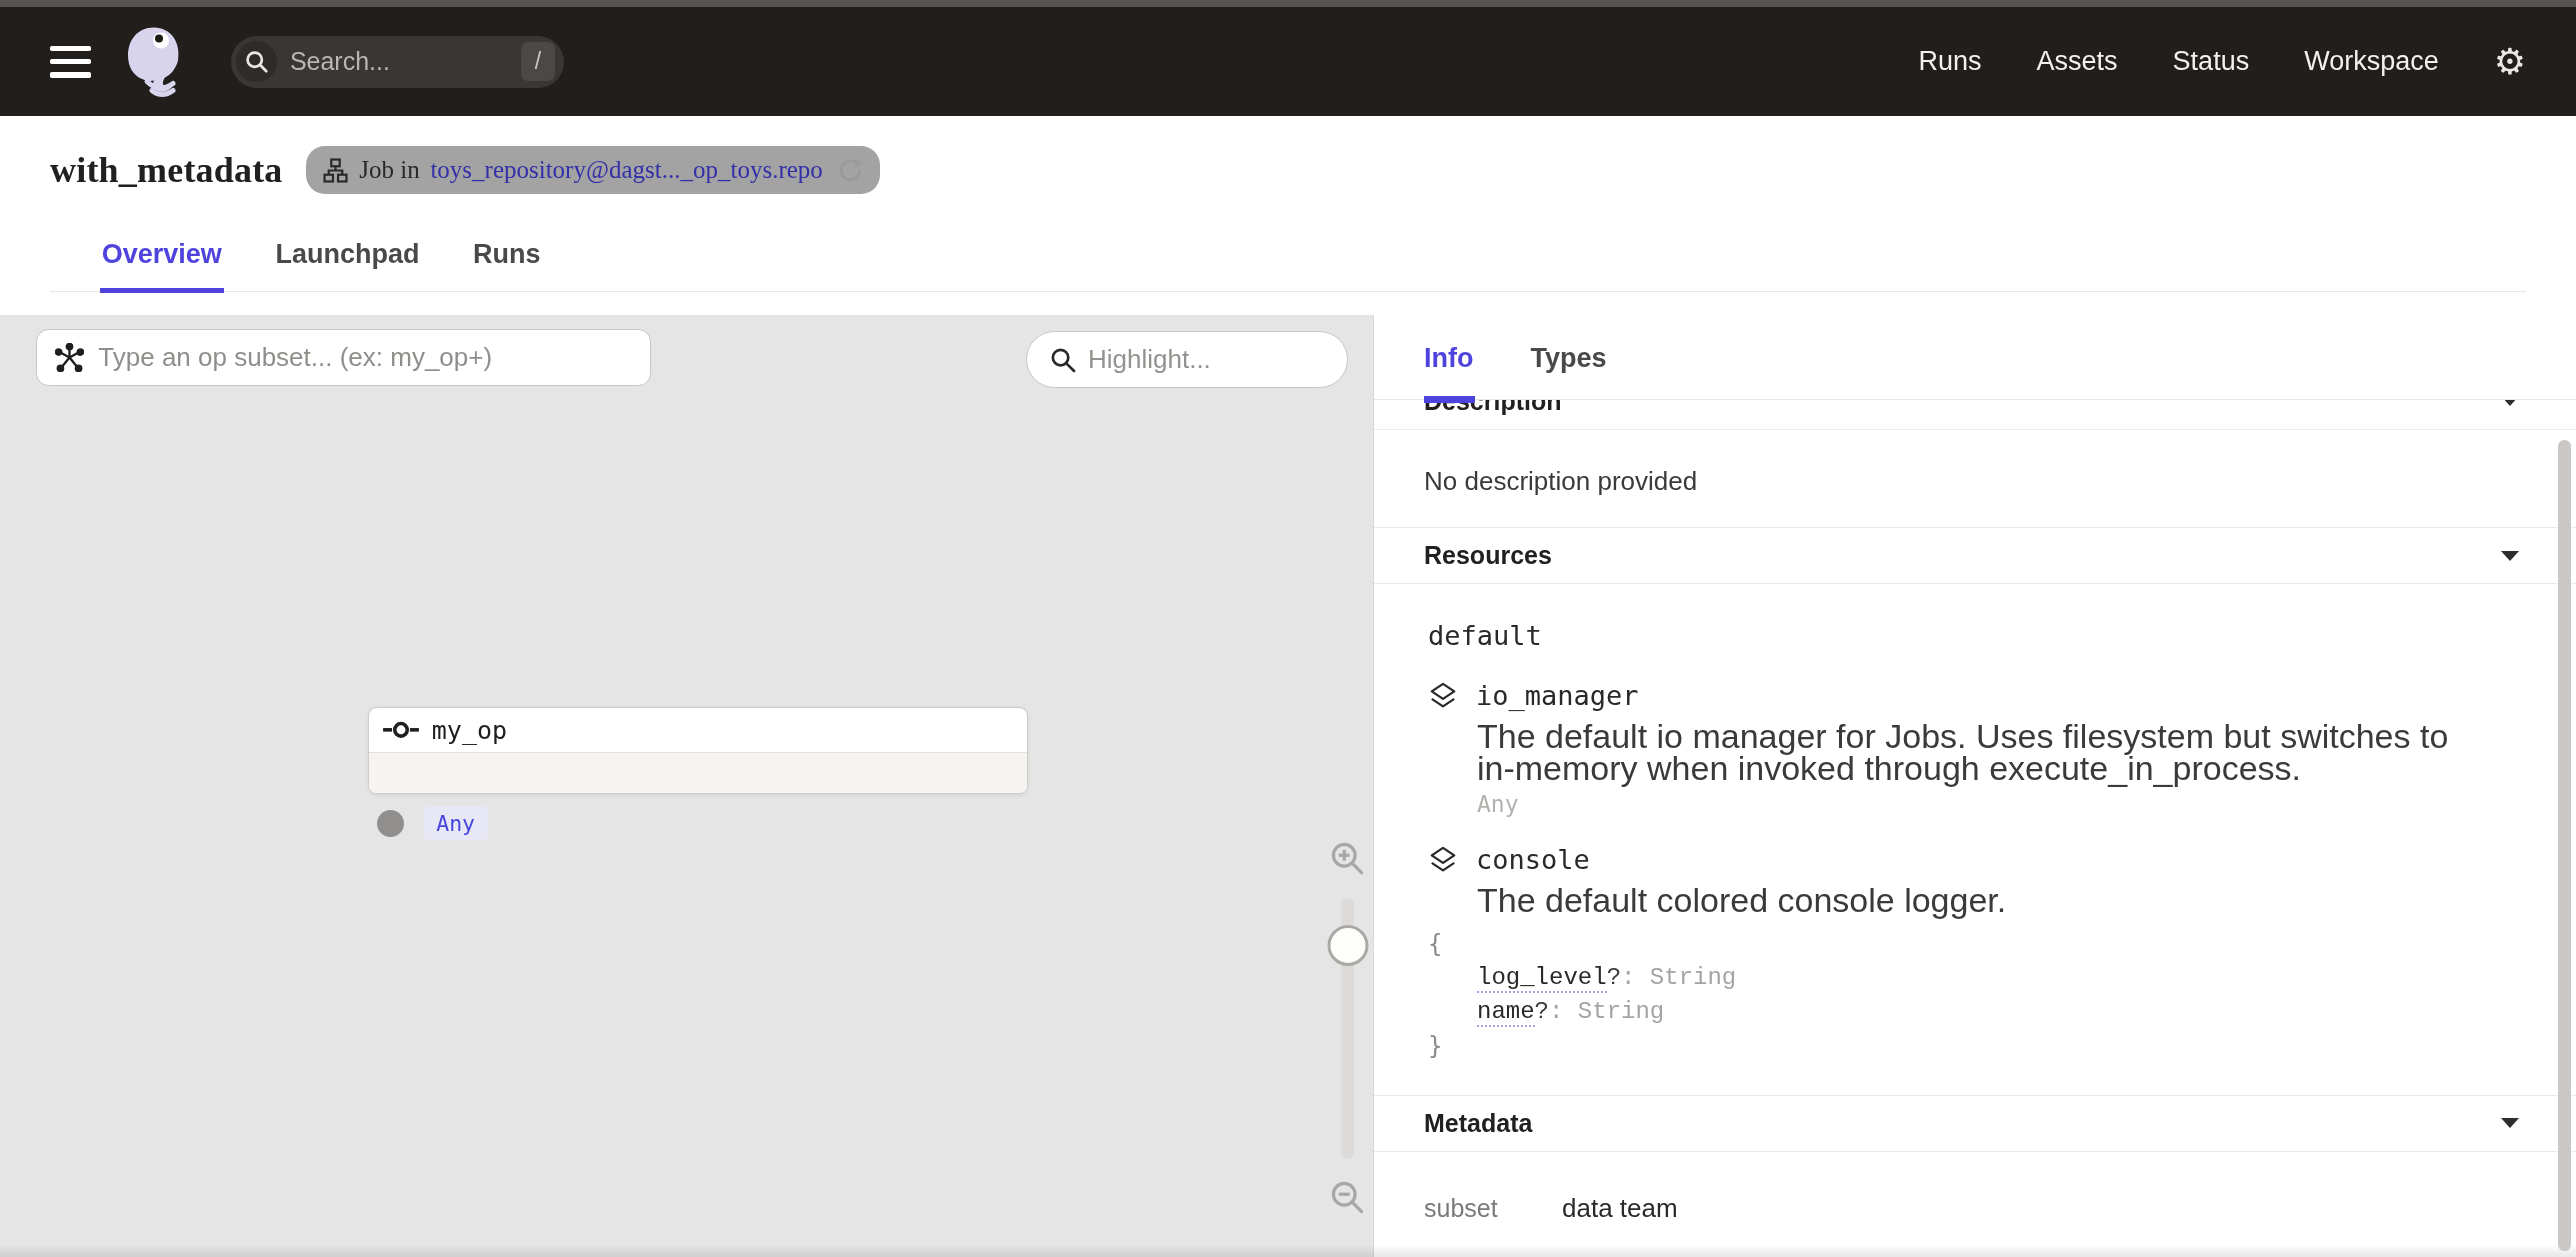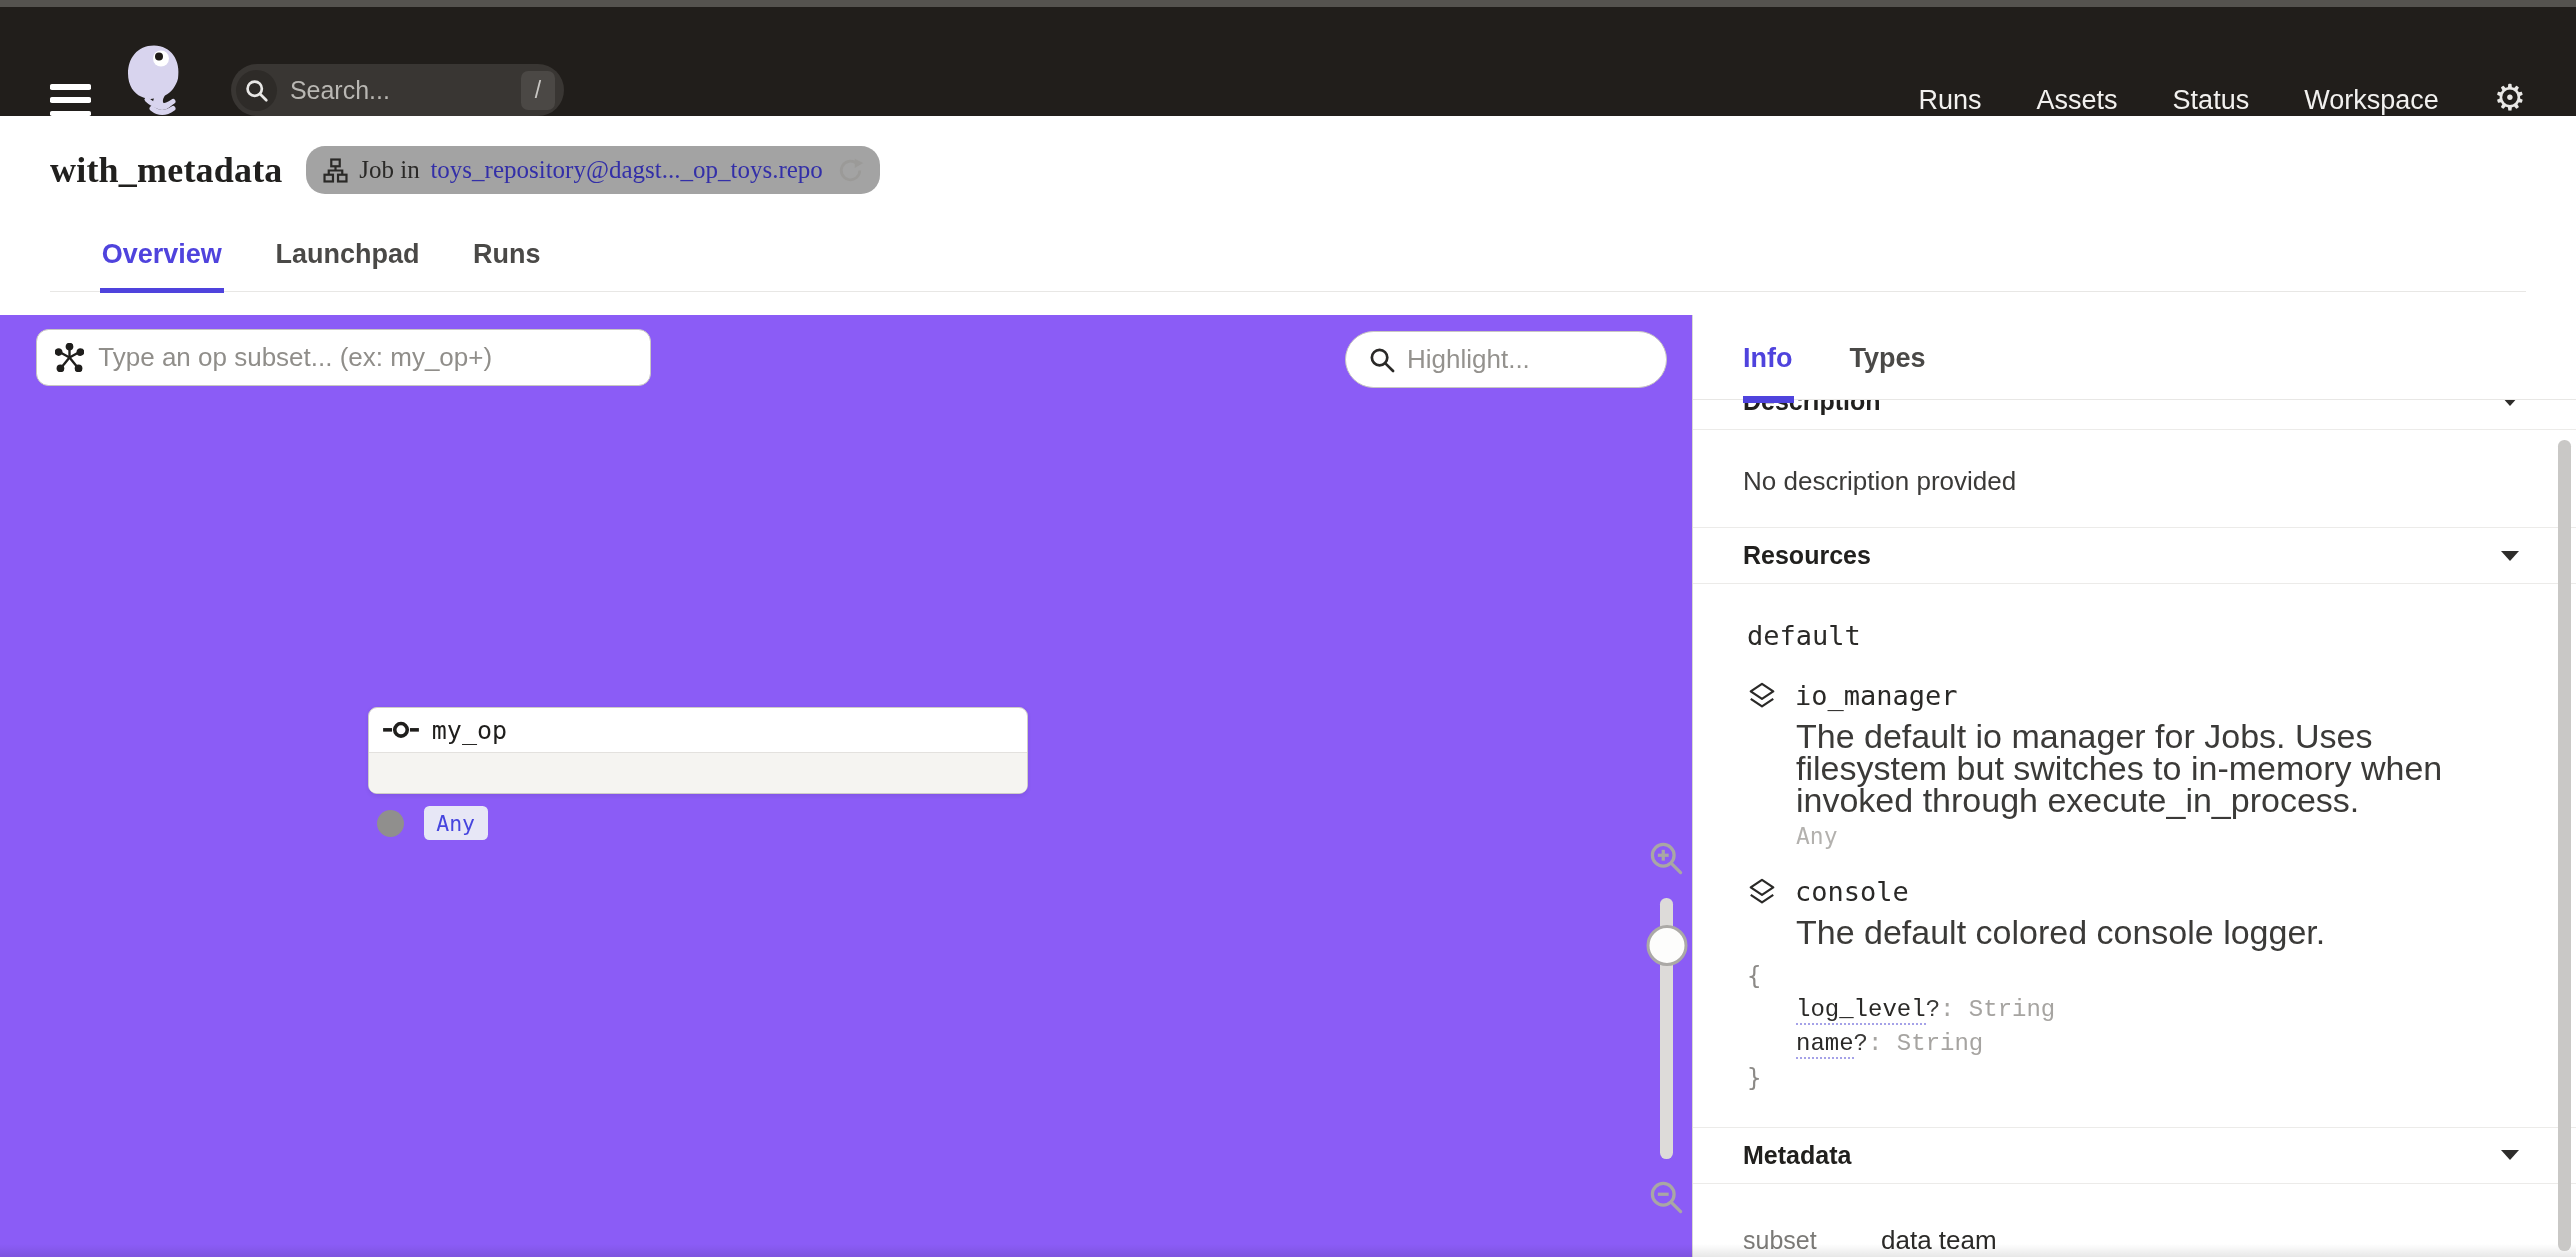--- a/index.html
+++ b/index.html
@@ -14,21 +14,21 @@
   }
   *{box-sizing:border-box;margin:0;padding:0;}
   html,body{width:2576px;height:1258px;overflow:hidden;}
   body{font-family:"Liberation Sans",sans-serif;background:#fff;position:relative;}
   .mono{font-family:"DejaVu Sans Mono",monospace;}
 
   
   .top-strip{height:7.2px;background:#55534F;}
 
   
-  .nav{height:109px;background:var(--nav-bg);display:flex;align-items:flex-end;padding:0 50px;gap:30px;}
+  .nav{height:109px;background:var(--nav-bg);display:flex;align-items:center;padding:0 50px;gap:30px;}
   .hamburger{width:41px;height:32px;display:flex;flex-direction:column;justify-content:space-between;cursor:pointer;flex:0 0 auto;}
   .hamburger span{display:block;height:5.4px;background:#fff;border-radius:1.8px;}
   .logo{width:64px;height:73px;flex:0 0 auto;}
   .nav-search{margin-left:16px;width:333px;height:52px;background:#393633;border-radius:26px;display:flex;align-items:center;padding:0 9px 0 5.4px;gap:12.5px;}
   .nav-search .lens-wrap{width:41px;height:41px;border-radius:50%;background:#2E2B28;display:flex;align-items:center;justify-content:center;flex:0 0 auto;}
   .nav-search input{flex:1;background:transparent;border:none;outline:none;color:#E9E8E6;font-size:25px;font-family:"Liberation Sans",sans-serif;min-width:0;}
   .nav-search input::placeholder{color:#B9B7B3;}
   .kbd{width:34px;height:39px;background:#4B4845;border-radius:7.2px;color:#C9C7C4;font-size:23px;display:flex;align-items:center;justify-content:center;flex:0 0 auto;}
   .nav-spacer{flex:1;}
   .nav-links{display:flex;align-items:center;gap:55px;}
@@ -44,21 +44,21 @@
   .reload{display:flex;align-items:center;margin-left:3.6px;cursor:pointer;}
 
   
   .main-tabs{display:flex;gap:50px;padding:0 50px;margin-top:32px;border-bottom:1.8px solid var(--hairline);}
   .tab{font-size:27px;font-weight:600;color:#4A4947;padding:12.5px 1.8px 21.5px;position:relative;cursor:pointer;}
   .tab.active{color:var(--accent);}
   .tab.active::after{content:"";position:absolute;left:0;right:0;bottom:-1.8px;height:5.4px;background:var(--accent);}
 
   
   .main{position:absolute;top:315px;left:0;right:0;bottom:0;display:flex;}
-  .graph-panel{width:1693px;flex:0 0 auto;position:relative;background:#8b5cf6;border-right:1.8px solid #DAD8D6;}
+  .graph-panel{width:1374px;flex:0 0 auto;position:relative;background:#e5e5e5;border-right:1.8px solid #DAD8D6;}
 
   .op-subset{position:absolute;left:36px;top:14.3px;width:615px;height:57px;border:1.8px solid #C8C6C2;border-radius:12.5px;background:#fff;display:flex;align-items:center;gap:14.3px;padding:0 18px;}
   .op-subset input,.highlight input{border:none;outline:none;background:transparent;font-size:26px;flex:1;min-width:0;font-family:"Liberation Sans",sans-serif;color:#2A2927;}
   .op-subset input::placeholder{color:#908E8A;}
   .highlight{position:absolute;right:25px;top:16px;width:322px;height:57px;border:1.8px solid #C8C6C2;border-radius:29px;background:#fff;display:flex;align-items:center;gap:12.5px;padding:0 21.5px;}
   .highlight input::placeholder{color:#94928E;}
 
   .op-node{position:absolute;left:368px;top:392px;width:660px;border:1.8px solid #CFCCC7;border-radius:9px;background:#fff;box-shadow:0 1.8px 4.5px rgba(0,0,0,.07);cursor:pointer;}
   .op-node-head{height:45px;display:flex;align-items:center;gap:12.5px;padding:0 14.3px;border-bottom:0.9px solid #E3E1DE;}
   .op-node-name{font-size:25px;color:#1F1E1C;}

